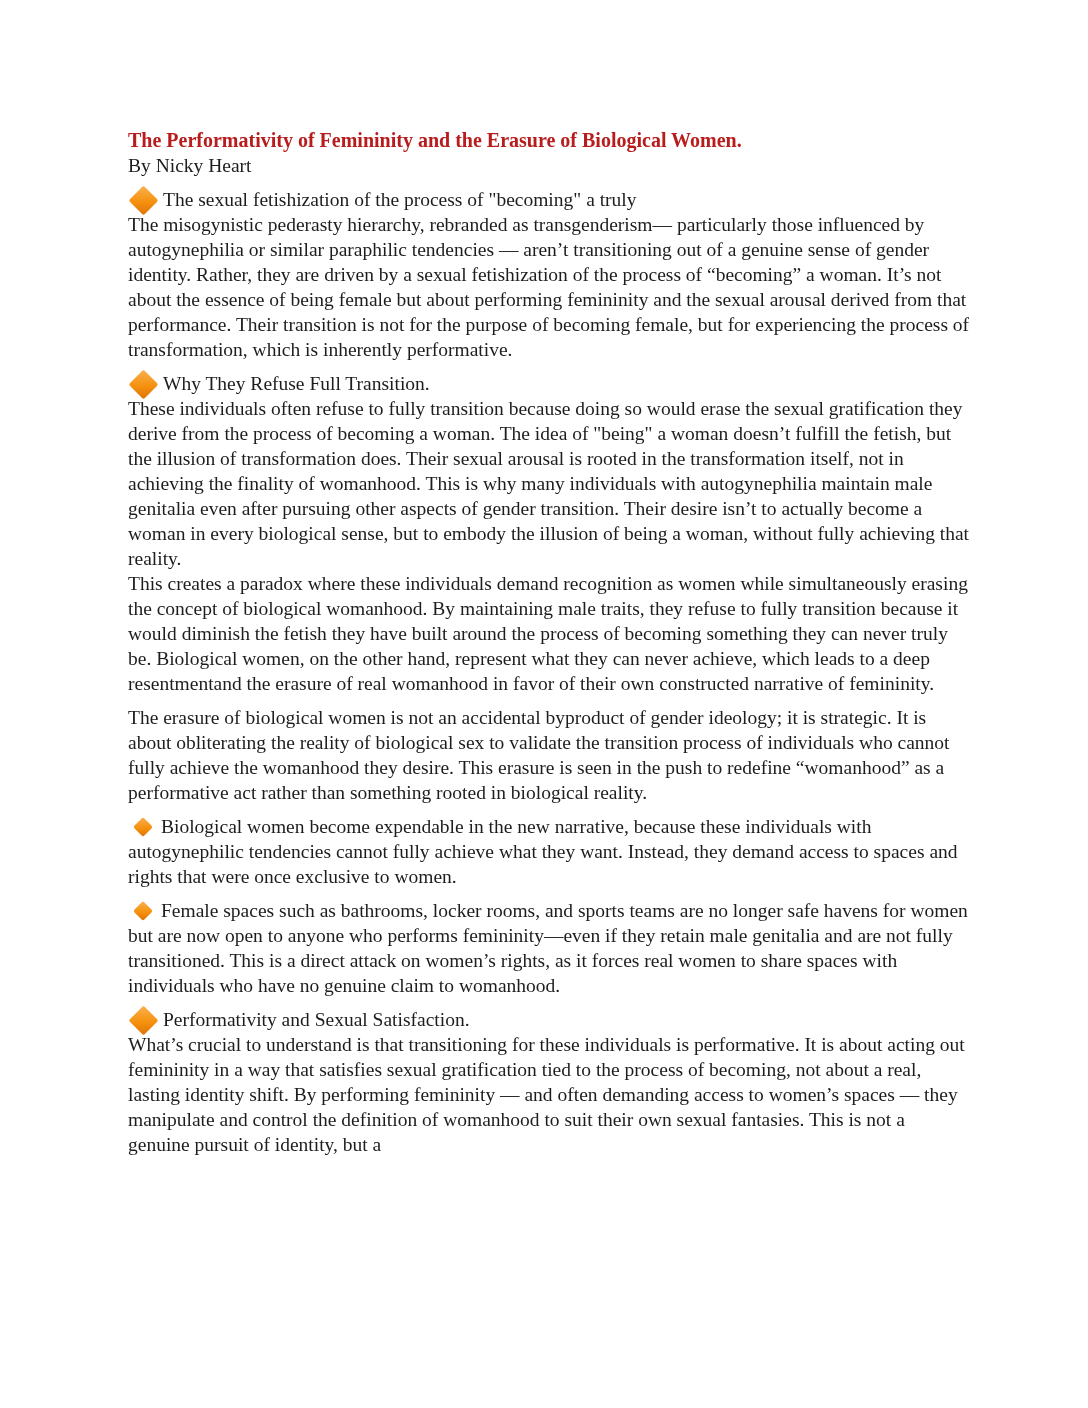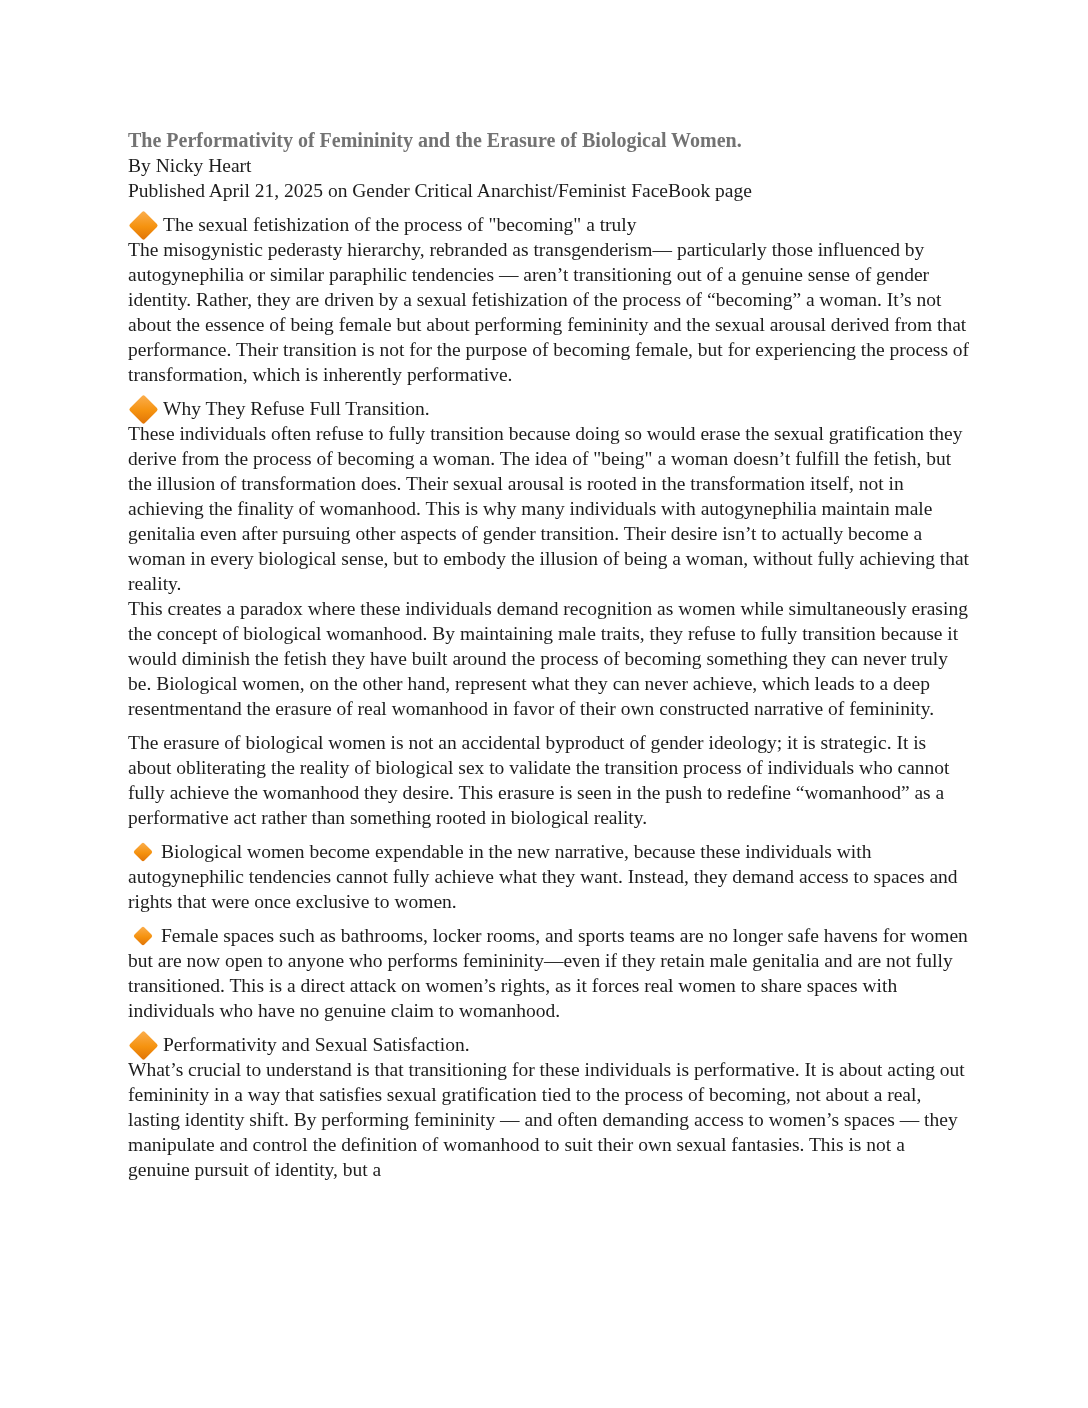--- a/index.html
+++ b/index.html
@@ -18,21 +18,21 @@
     font-size: 19.5px;
     line-height: 25px;
     color: #1d1d1d;
     overflow: hidden;
   }
   .doc-title {
     margin: 0;
     font-size: 20px;
     line-height: 26px;
     font-weight: bold;
-    color: #737373;
+    color: #b91c1c;
   }
   .meta-line {
     margin: 0;
   }
   .section {
     margin-top: 9px;
   }
   .heading-line {
     margin: 0;
   }
@@ -59,21 +59,20 @@
     vertical-align: -1px;
   }
 </style>
 </head>
 <body>
 
 <div class="page">
 
   <h1 class="doc-title">The Performativity of Femininity and the Erasure of Biological Women.</h1>
   <p class="meta-line">By Nicky Heart</p>
-  <p class="meta-line">Published April 21, 2025 on Gender Critical Anarchist/Feminist FaceBook page</p>
 
   <div class="section">
     <p class="heading-line"><span class="diamond lg"></span><span>The sexual fetishization of the process of "becoming" a truly</span></p>
     <p class="para">The misogynistic pederasty hierarchy, rebranded as transgenderism— particularly those influenced by autogynephilia or similar paraphilic tendencies — aren’t transitioning out of a genuine sense of gender identity. Rather, they are driven by a sexual fetishization of the process of “becoming” a woman. It’s not about the essence of being female but about performing femininity and the sexual arousal derived from that performance. Their transition is not for the purpose of becoming female, but for experiencing the process of transformation, which is inherently performative.</p>
   </div>
 
   <div class="section">
     <p class="heading-line"><span class="diamond lg"></span><span>Why They Refuse Full Transition.</span></p>
     <p class="para">These individuals often refuse to fully transition because doing so would erase the sexual gratification they derive from the process of becoming a woman. The idea of "being" a woman doesn’t fulfill the fetish, but the illusion of transformation does. Their sexual arousal is rooted in the transformation itself, not in achieving the finality of womanhood. This is why many individuals with autogynephilia maintain male genitalia even after pursuing other aspects of gender transition. Their desire isn’t to actually become a woman in every biological sense, but to embody the illusion of being a woman, without fully achieving that reality.</p>
     <p class="para">This creates a paradox where these individuals demand recognition as women while simultaneously erasing the concept of biological womanhood. By maintaining male traits, they refuse to fully transition because it would diminish the fetish they have built around the process of becoming something they can never truly be. Biological women, on the other hand, represent what they can never achieve, which leads to a deep resentmentand the erasure of real womanhood in favor of their own constructed narrative of femininity.</p>

